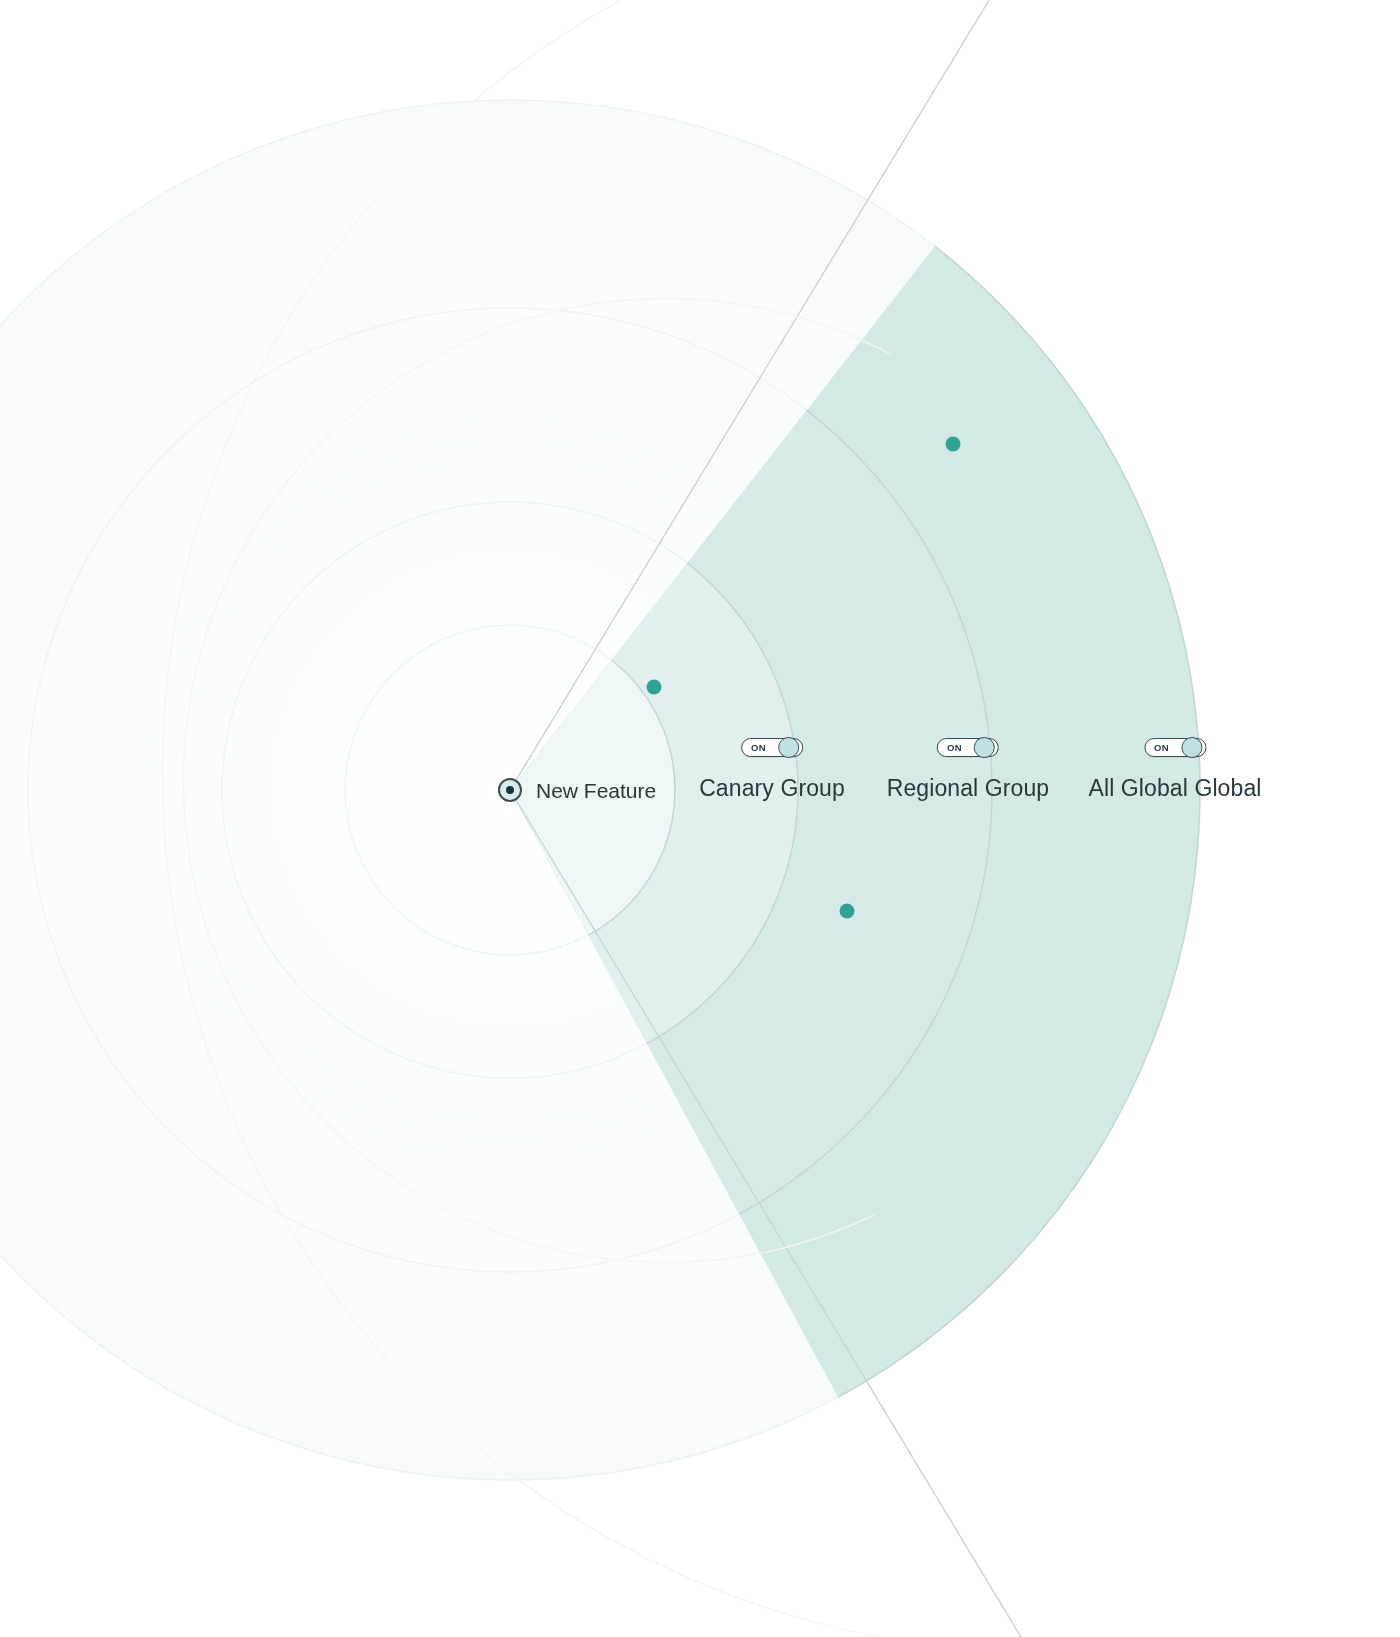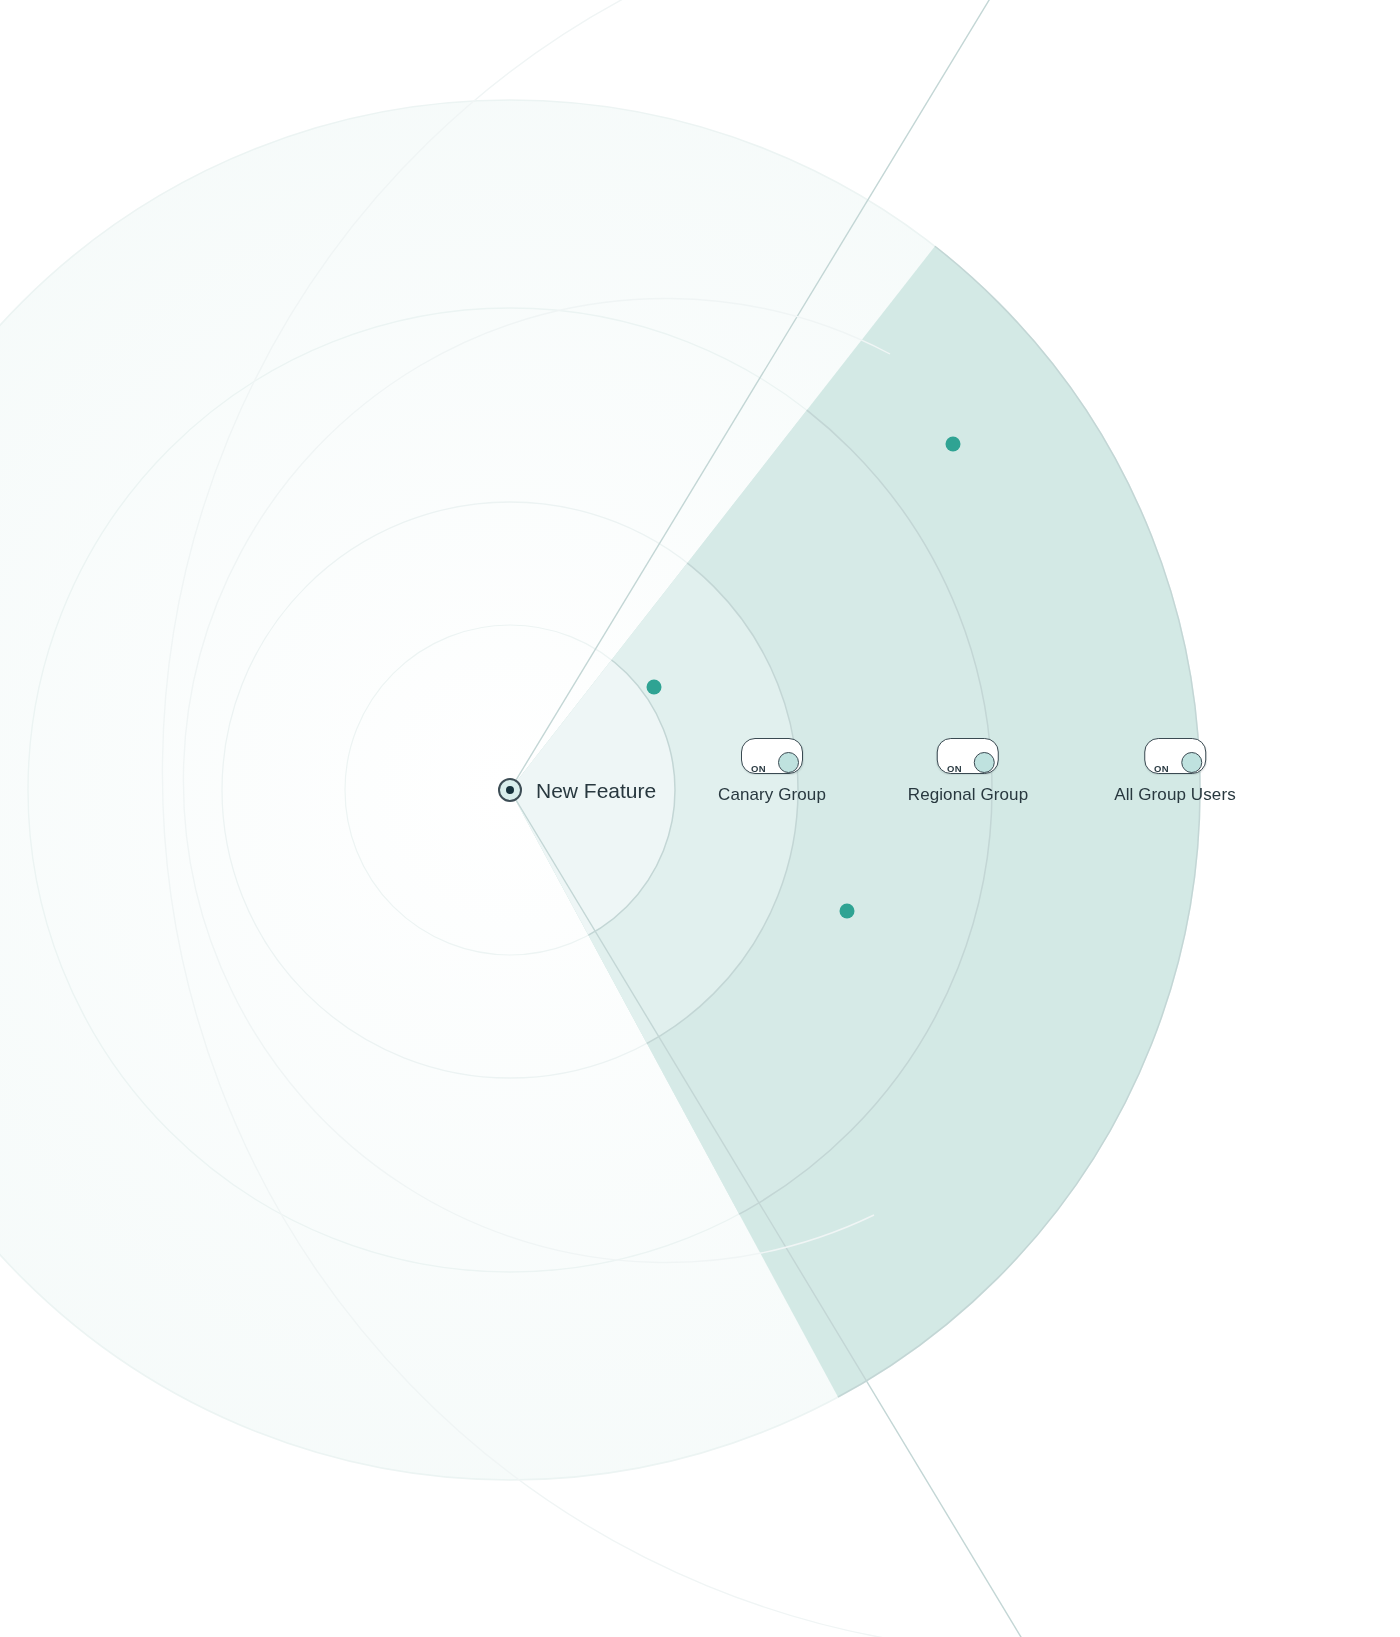--- a/index.html
+++ b/index.html
@@ -43,38 +43,39 @@
   .stage-node {
     position: absolute;
     pointer-events: auto;
     display: flex;
     flex-direction: column;
     align-items: center;
     transform: translate(-50%, 0);
   }
   .stage-label {
     font-family: "Liberation Sans", sans-serif;
-    font-size: 17px;
+    font-size: 23px;
     font-weight: 400;
     color: #28383f;
     letter-spacing: 0.1px;
     white-space: nowrap;
     line-height: 1;
     text-align: center;
+    margin-top: 8px;
   }
 
   
   .toggle {
     width: 62px;
-    height: 36px;
+    height: 19px;
     border: 1.6px solid #3a4a52;
     border-radius: 14px;
     background: #ffffff;
     display: flex;
-    align-items: flex-end;
+    align-items: center;
     justify-content: space-between;
     padding: 0 3px;
     box-sizing: border-box;
     margin-bottom: 12px;
     pointer-events: auto;
     box-shadow: 0 1px 1px rgba(40,56,63,0.10);
   }
   .toggle-text {
     font-family: "Liberation Sans", sans-serif;
     font-size: 9.5px;
@@ -219,17 +220,17 @@
         <span class="toggle-knob"></span>
       </div>
       <div class="stage-label">Regional Group</div>
     </div>
 
     <div class="stage-node" style="left:1175px; top:738px;">
       <div class="toggle">
         <span class="toggle-text">ON</span>
         <span class="toggle-knob"></span>
       </div>
-      <div class="stage-label">All Group Users</div>
+      <div class="stage-label">All Global Global</div>
     </div>
 
   </div>
 </div>
 
 </body></html>

